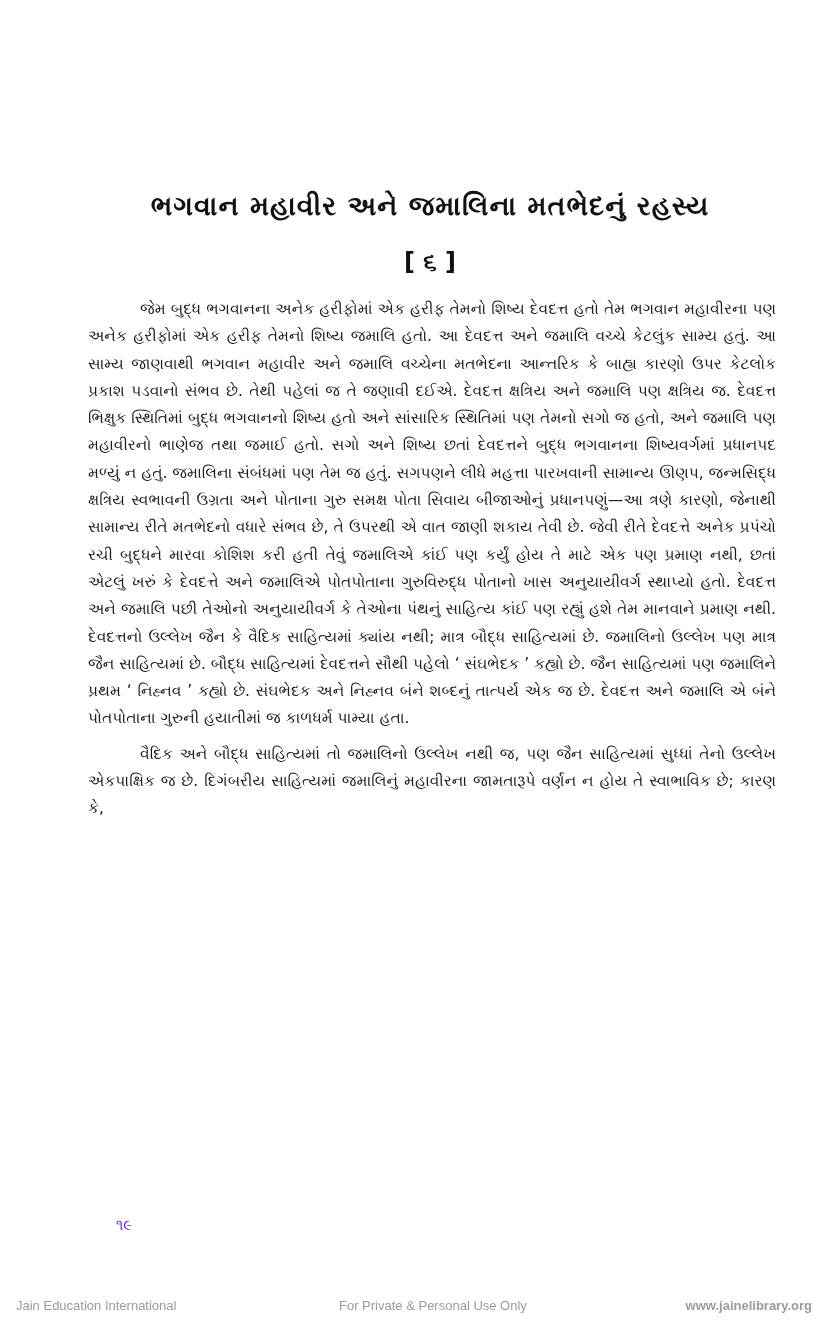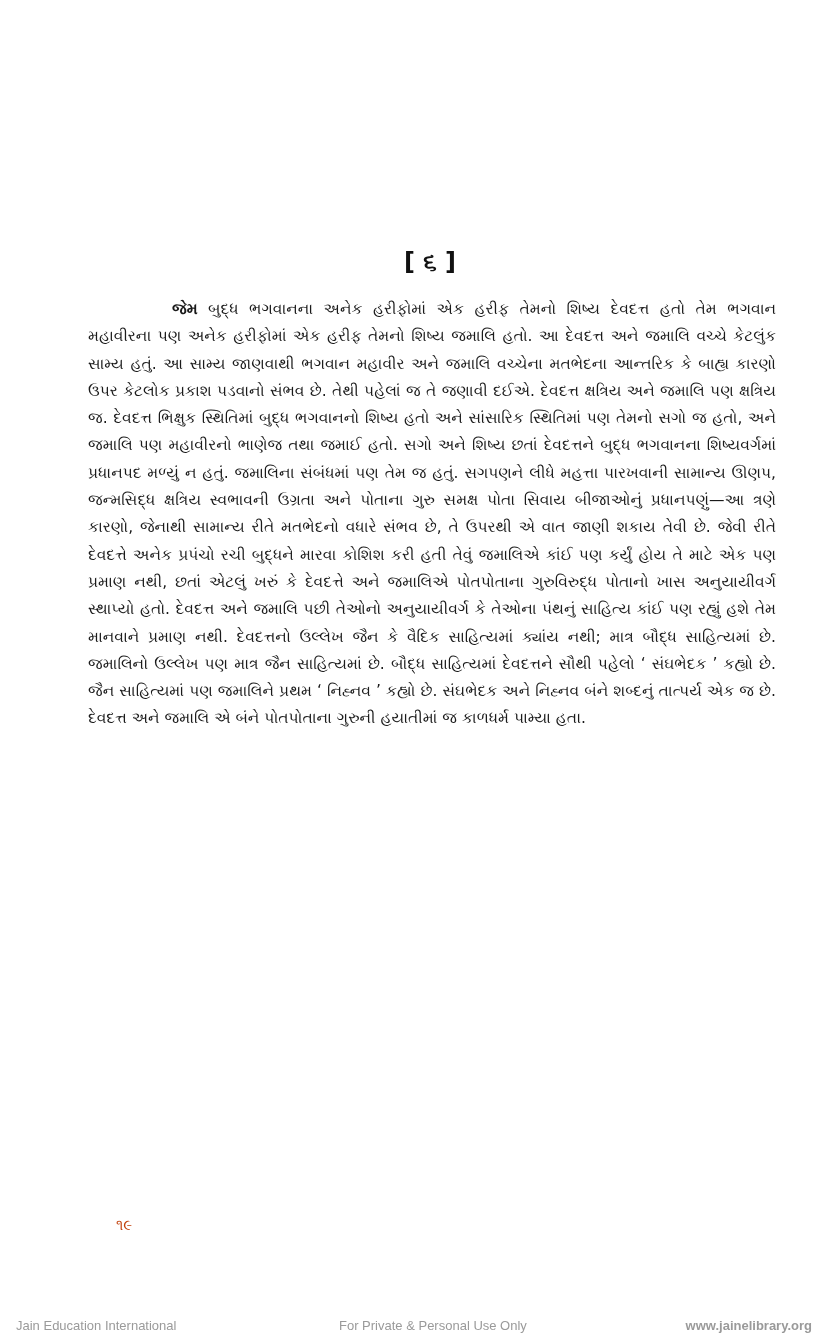--- a/index.html
+++ b/index.html
@@ -50,62 +50,62 @@
     font-size: 15.5px;
     line-height: 27.3px;
     text-align: justify;
     color: #1a1a1a;
   }
   .para {
     margin: 0;
     text-indent: 52px;
   }
   .para .lead {
-    font-weight: bold;
-    margin-left: 32px;
+    font-weight: normal;
   }
   .para + .para {
     margin-top: 8px;
   }
   .page-number {
     position: absolute;
     left: 116px;
     top: 1216px;
     font-size: 15px;
-    color: #c2410c;
+    color: #6d28d9;
   }
   .footer {
     position: absolute;
     left: 0;
     top: 1298px;
     width: 828px;
     height: 20px;
     font-family: "Liberation Sans", sans-serif;
     font-size: 13px;
     color: #9a9a9a;
-    margin-top: 20px;
   }
   .footer span {
     position: absolute;
     top: 0;
   }
   .footer .f-left { left: 16px; }
   .footer .f-center { left: 339px; }
   .footer .f-right { right: 16px; font-weight: bold; }
 </style>
 </head>
 <body>
 
 <div class="page">
 
+  <div class="title">ભગવાન મહાવીર અને જમાલિના મતભેદનું રહસ્ય</div>
 
   <div class="chapter-num">[ ૬ ]</div>
 
   <div class="body-text">
     <p class="para"><span class="lead">જેમ</span><span> બુદ્ધ ભગવાનના અનેક હરીફોમાં એક હરીફ તેમનો શિષ્ય દેવદત્ત હતો તેમ ભગવાન મહાવીરના પણ અનેક હરીફોમાં એક હરીફ તેમનો શિષ્ય જમાલિ હતો. આ દેવદત્ત અને જમાલિ વચ્ચે કેટલુંક સામ્ય હતું. આ સામ્ય જાણવાથી ભગવાન મહાવીર અને જમાલિ વચ્ચેના મતભેદના આન્તરિક કે બાહ્ય કારણો ઉપર કેટલોક પ્રકાશ પડવાનો સંભવ છે. તેથી પહેલાં જ તે જણાવી દઈએ. દેવદત્ત ક્ષત્રિય અને જમાલિ પણ ક્ષત્રિય જ. દેવદત્ત ભિક્ષુક સ્થિતિમાં બુદ્ધ ભગવાનનો શિષ્ય હતો અને સાંસારિક સ્થિતિમાં પણ તેમનો સગો જ હતો, અને જમાલિ પણ મહાવીરનો ભાણેજ તથા જમાઈ હતો. સગો અને શિષ્ય છતાં દેવદત્તને બુદ્ધ ભગવાનના શિષ્યવર્ગમાં પ્રધાનપદ મળ્યું ન હતું. જમાલિના સંબંધમાં પણ તેમ જ હતું. સગપણને લીધે મહત્તા પારખવાની સામાન્ય ઊણપ, જન્મસિદ્ધ ક્ષત્રિય સ્વભાવની ઉગ્રતા અને પોતાના ગુરુ સમક્ષ પોતા સિવાય બીજાઓનું પ્રધાનપણું—આ ત્રણે કારણો, જેનાથી સામાન્ય રીતે મતભેદનો વધારે સંભવ છે, તે ઉપરથી એ વાત જાણી શકાય તેવી છે. જેવી રીતે દેવદત્તે અનેક પ્રપંચો રચી બુદ્ધને મારવા કોશિશ કરી હતી તેવું જમાલિએ કાંઈ પણ કર્યું હોય તે માટે એક પણ પ્રમાણ નથી, છતાં એટલું ખરું કે દેવદત્તે અને જમાલિએ પોતપોતાના ગુરુવિરુદ્ધ પોતાનો ખાસ અનુયાયીવર્ગ સ્થાપ્યો હતો. દેવદત્ત અને જમાલિ પછી તેઓનો અનુયાયીવર્ગ કે તેઓના પંથનું સાહિત્ય કાંઈ પણ રહ્યું હશે તેમ માનવાને પ્રમાણ નથી. દેવદત્તનો ઉલ્લેખ જૈન કે વૈદિક સાહિત્યમાં ક્યાંય નથી; માત્ર બૌદ્ધ સાહિત્યમાં છે. જમાલિનો ઉલ્લેખ પણ માત્ર જૈન સાહિત્યમાં છે. બૌદ્ધ સાહિત્યમાં દેવદત્તને સૌથી પહેલો ‘ સંઘભેદક ’ કહ્યો છે. જૈન સાહિત્યમાં પણ જમાલિને પ્રથમ ‘ નિહ્નવ ’ કહ્યો છે. સંઘભેદક અને નિહ્નવ બંને શબ્દનું તાત્પર્ય એક જ છે. દેવદત્ત અને જમાલિ એ બંને પોતપોતાના ગુરુની હયાતીમાં જ કાળધર્મ પામ્યા હતા.</span></p>
+    <p class="para"><span>વૈદિક અને બૌદ્ધ સાહિત્યમાં તો જમાલિનો ઉલ્લેખ નથી જ, પણ જૈન સાહિત્યમાં સુધ્ધાં તેનો ઉલ્લેખ એકપાક્ષિક જ છે. દિગંબરીય સાહિત્યમાં જમાલિનું મહાવીરના જામતારૂપે વર્ણન ન હોય તે સ્વાભાવિક છે; કારણ કે,</span></p>
   </div>
 
   <div class="page-number">૧૯</div>
 
   <div class="footer">
     <span class="f-left">Jain Education International</span>
     <span class="f-center">For Private &amp; Personal Use Only</span>
     <span class="f-right">www.jainelibrary.org</span>
   </div>
 

